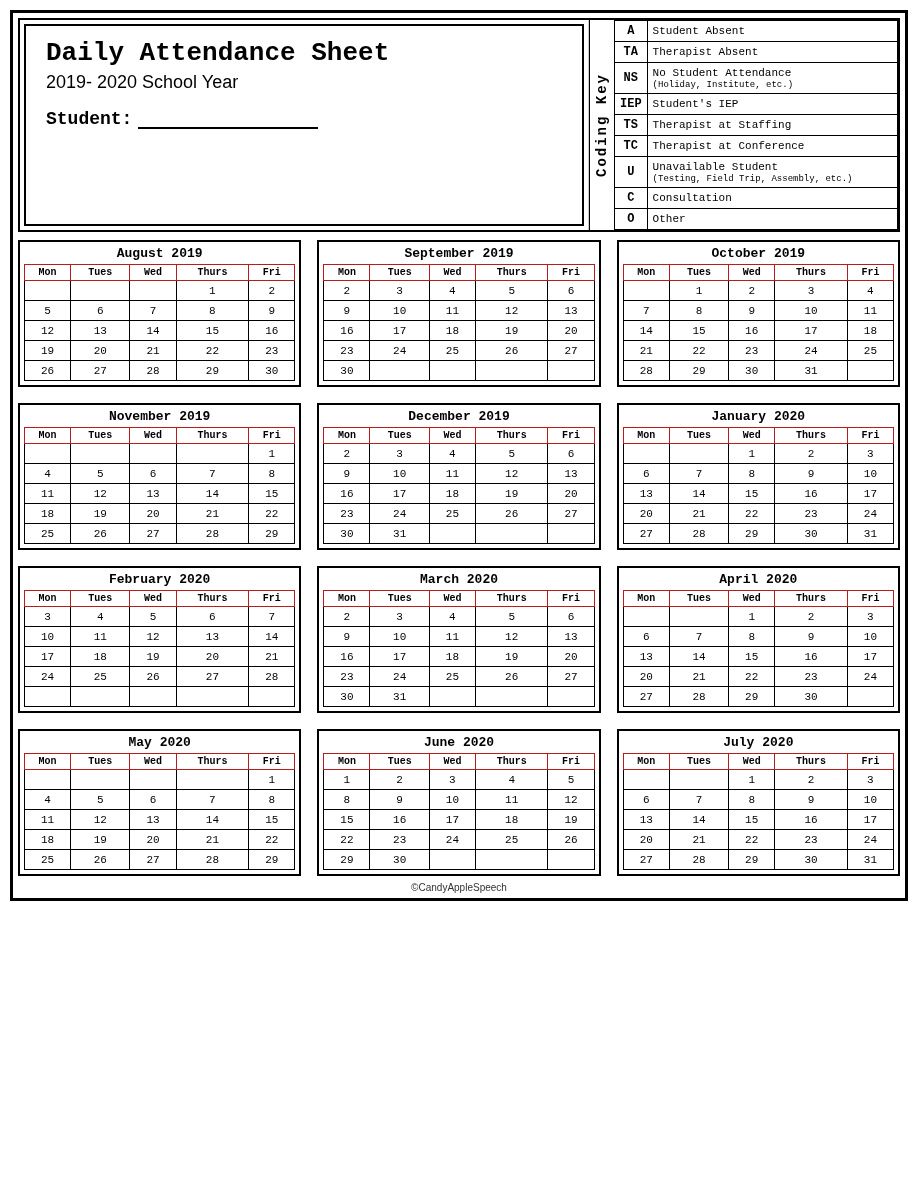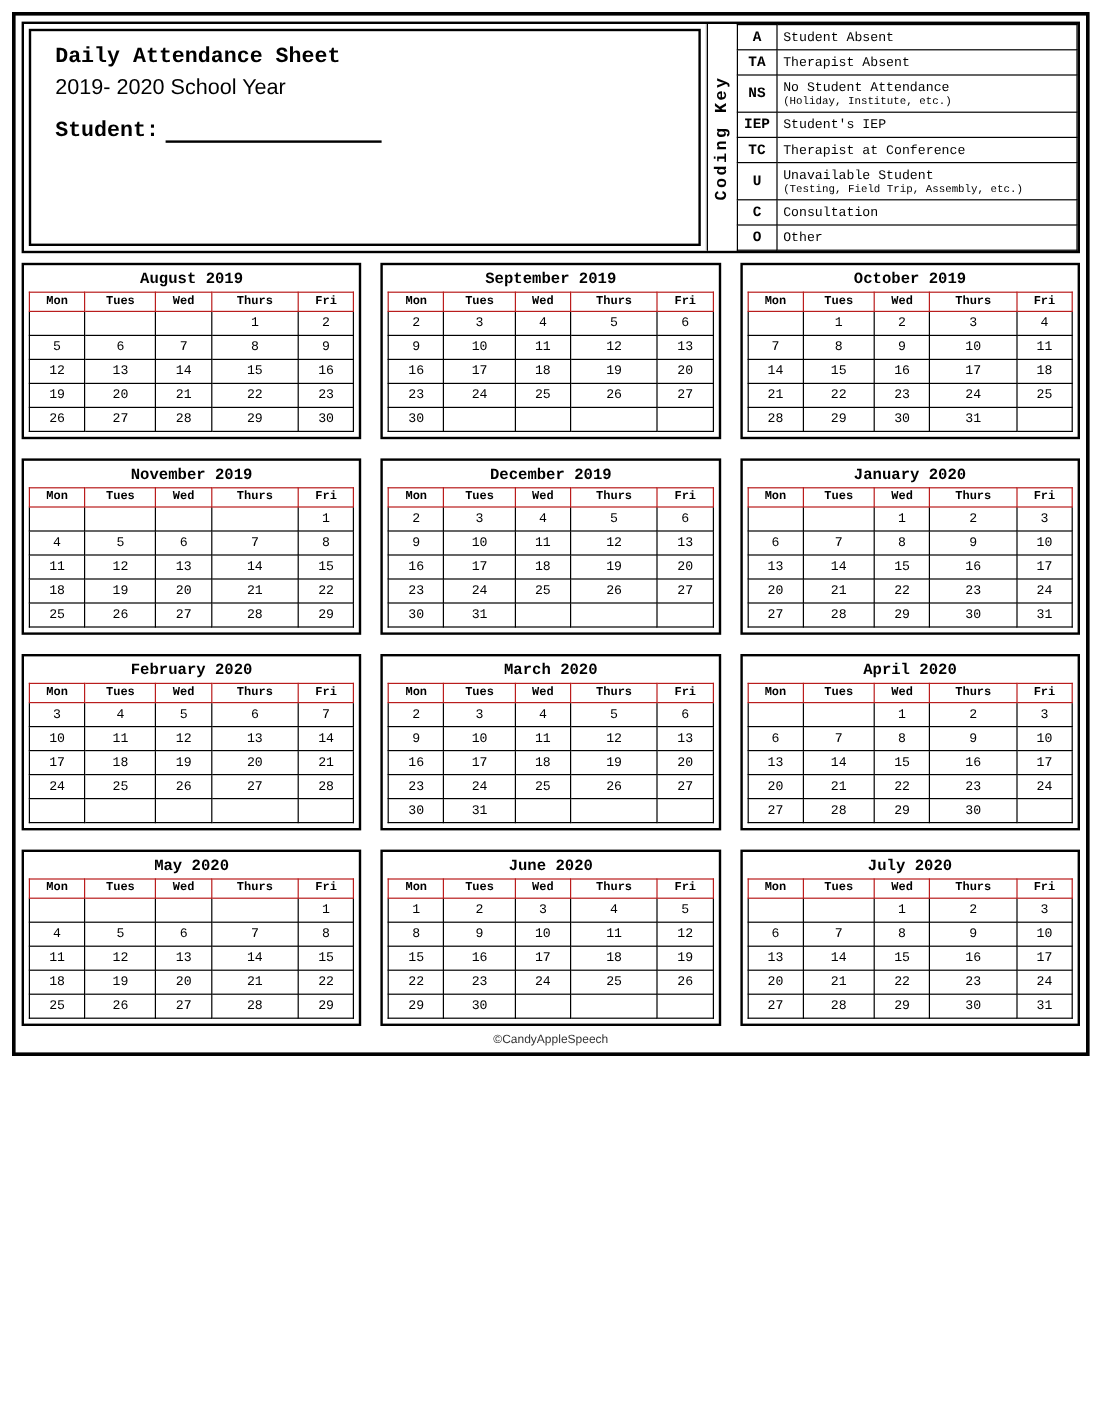--- a/index.html
+++ b/index.html
@@ -25,21 +25,21 @@
     }
 
     .header-box {
       flex: 1;
       border: 2px solid #000;
       padding: 12px 20px;
       margin: 4px;
     }
 
     .header-title {
-      font-size: 18px;
+      font-size: 26px;
       font-weight: bold;
       font-family: 'Courier New', Courier, monospace;
       margin-bottom: 4px;
     }
 
     .header-year {
       font-size: 18px;
       font-family: Liberation Sans, sans-serif;
       margin-bottom: 16px;
     }
@@ -205,20 +205,24 @@
             </tr>
             <tr>
               <td class="code-cell">NS</td>
               <td><span class="code-desc">No Student Attendance</span><span class="code-sub">(Holiday, Institute, etc.)</span></td>
             </tr>
             <tr>
               <td class="code-cell">IEP</td>
               <td><span class="code-desc">Student's IEP</span></td>
             </tr>
             <tr>
+              <td class="code-cell">TS</td>
+              <td><span class="code-desc">Therapist at Staffing</span></td>
+            </tr>
+            <tr>
               <td class="code-cell">TC</td>
               <td><span class="code-desc">Therapist at Conference</span></td>
             </tr>
             <tr>
               <td class="code-cell">U</td>
               <td><span class="code-desc">Unavailable Student</span><span class="code-sub">(Testing, Field Trip, Assembly, etc.)</span></td>
             </tr>
             <tr>
               <td class="code-cell">C</td>
               <td><span class="code-desc">Consultation</span></td>

